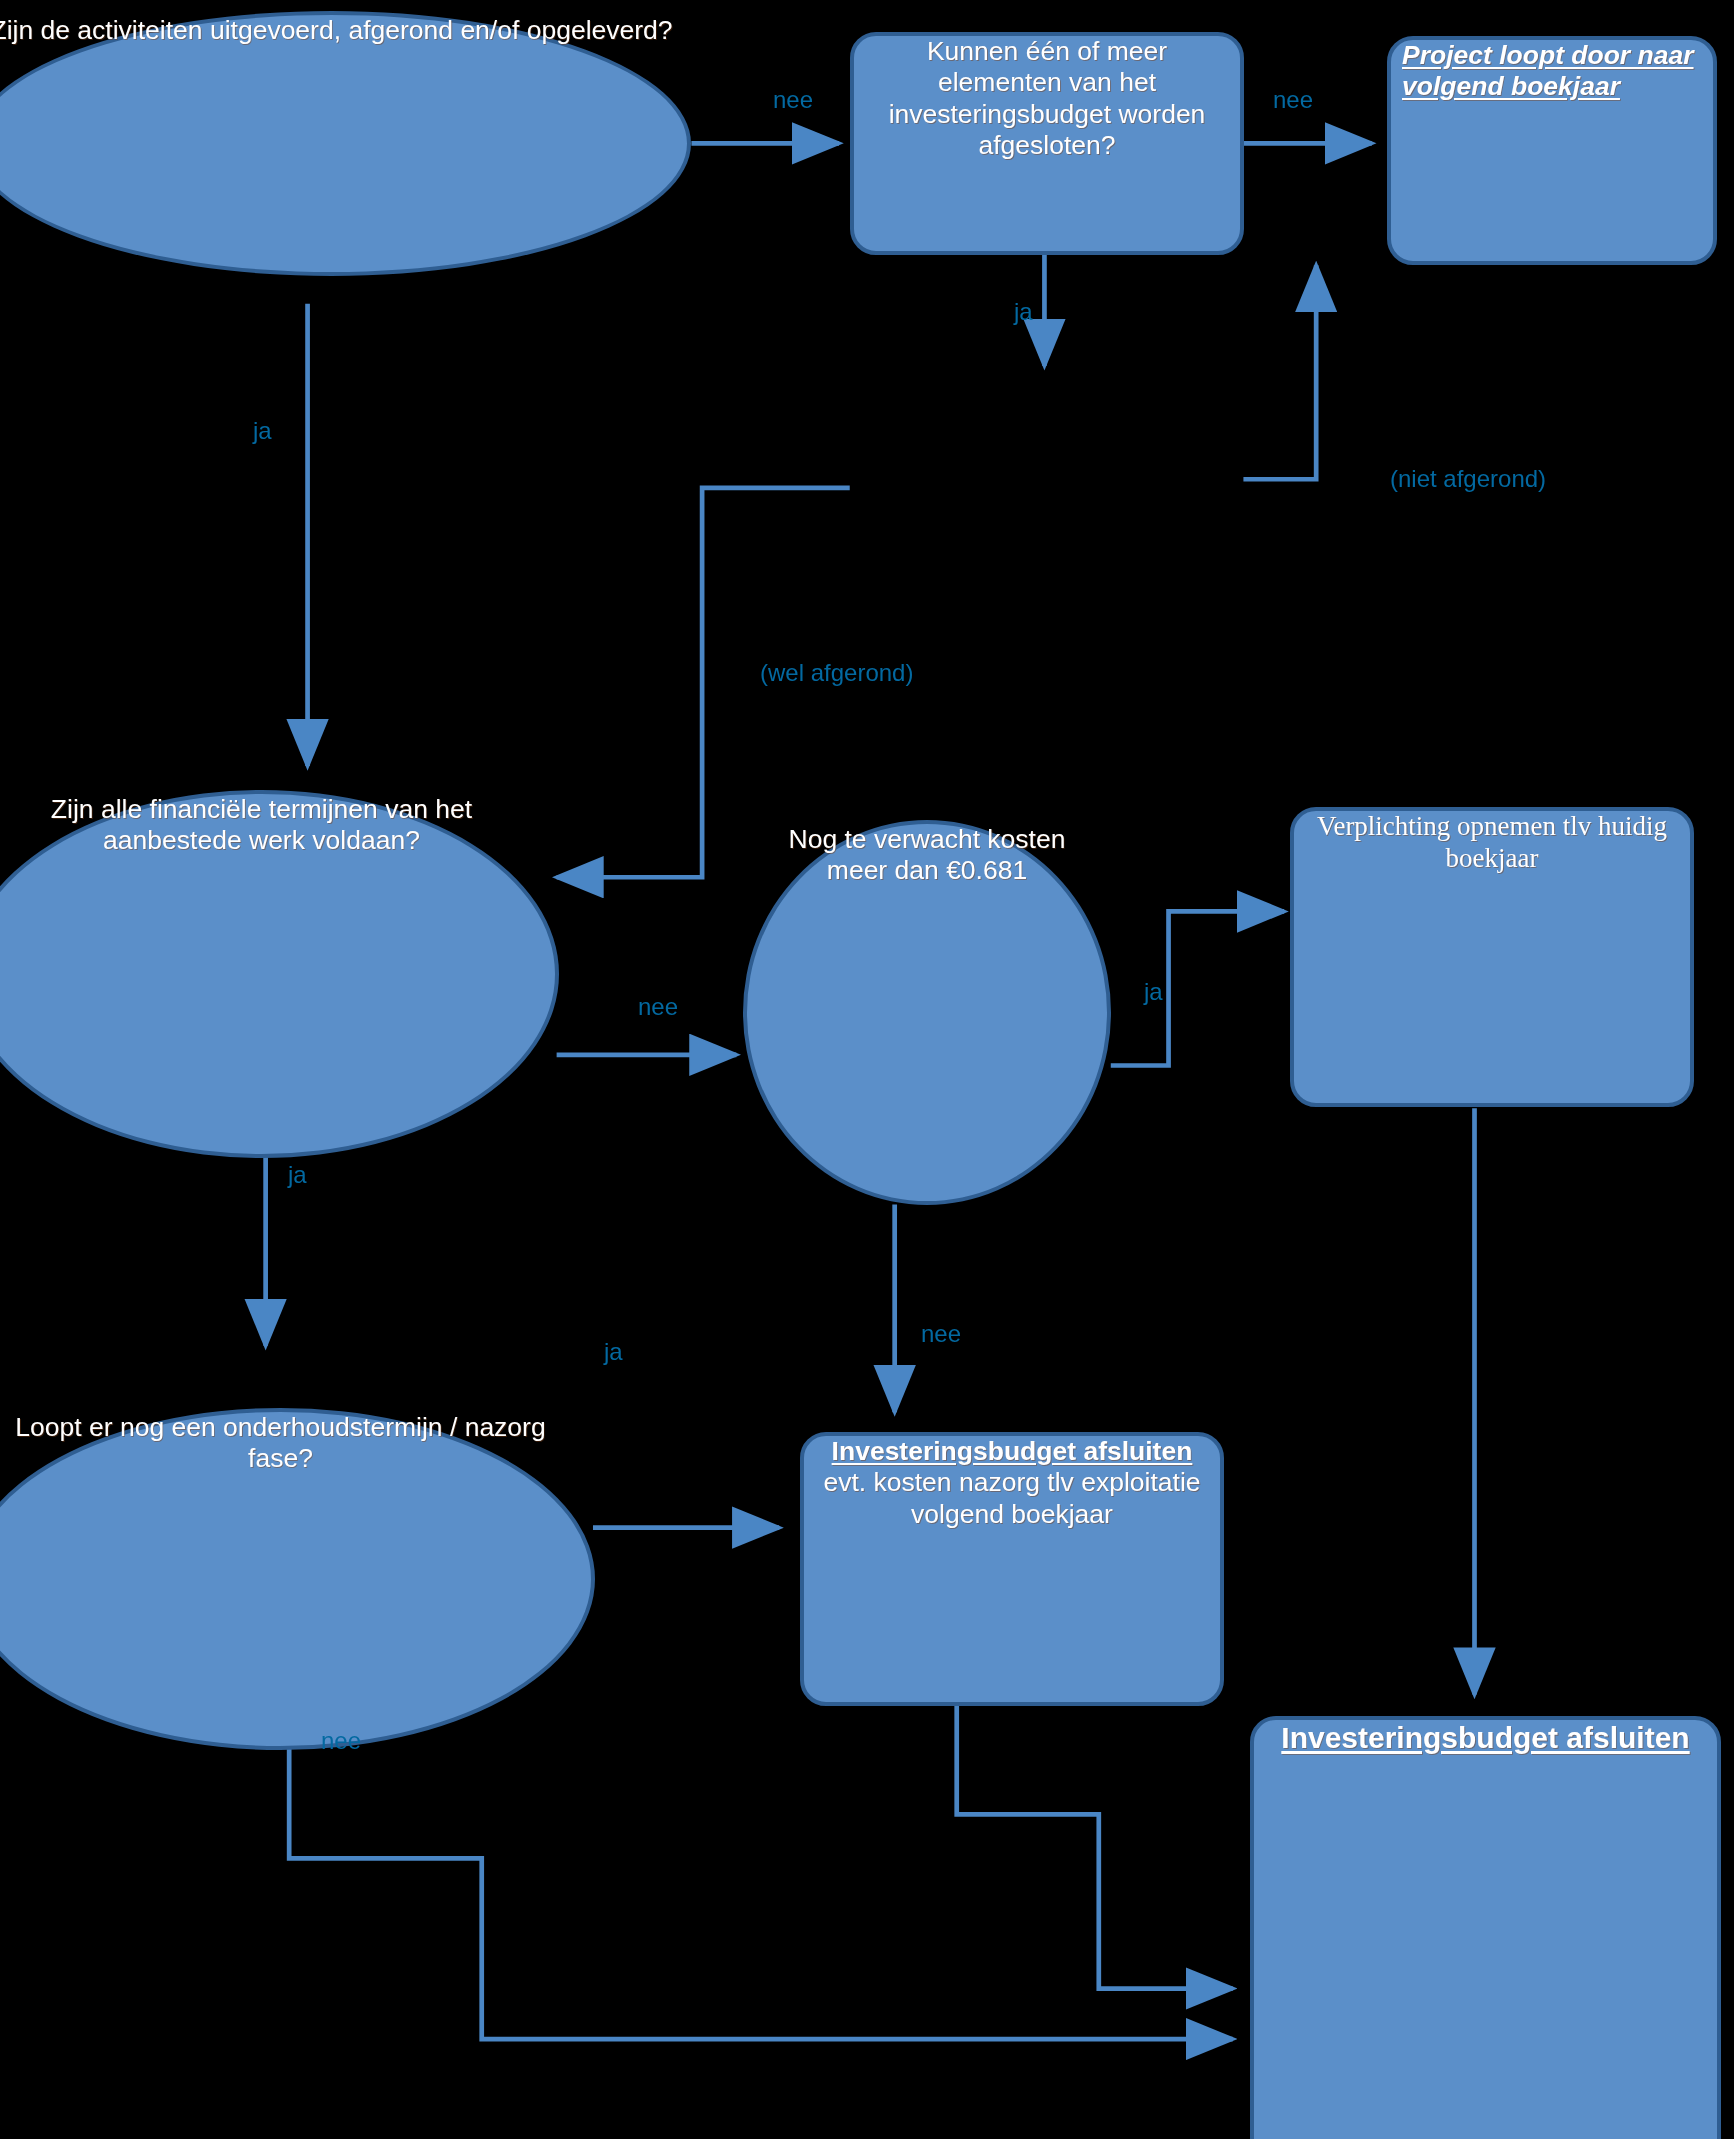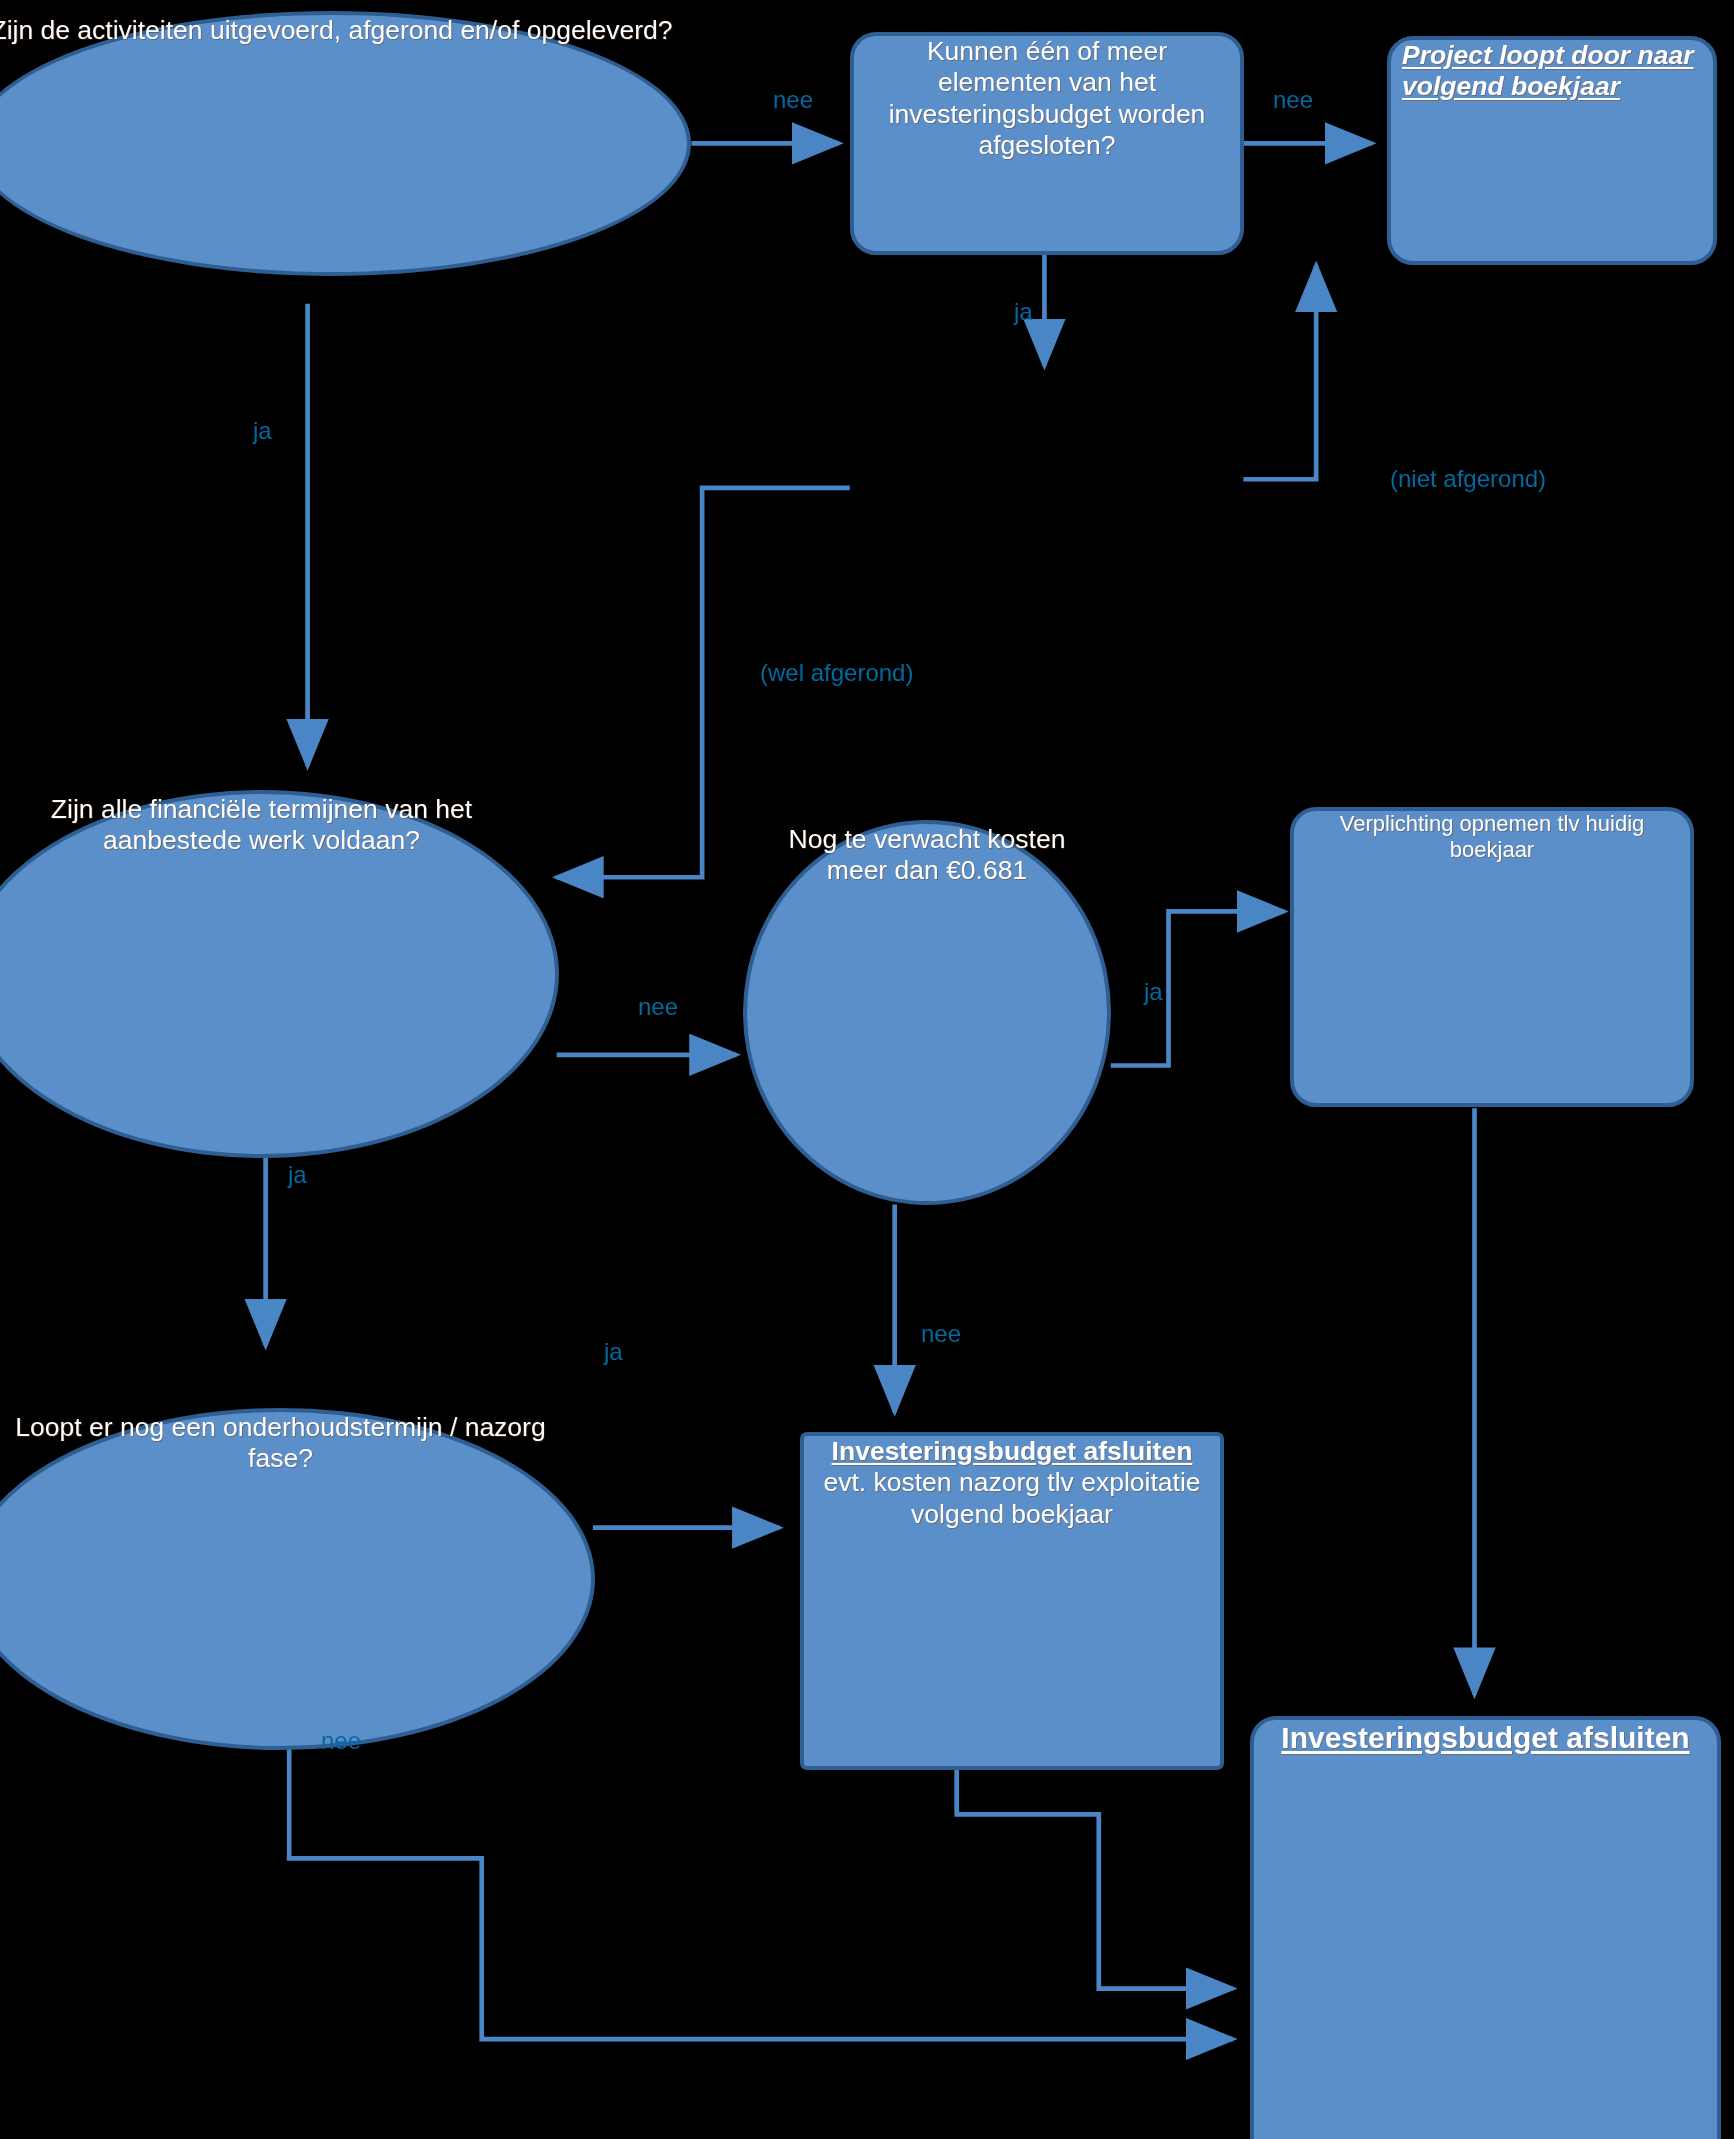--- a/index.html
+++ b/index.html
@@ -80,29 +80,29 @@
 
 
   <div class="node ellipse" style="left:-36px;top:790px;width:595px;height:368px;font-size:26.5px;">
     <div class="txt">Zijn alle financiële termijnen van het aanbestede werk voldaan?</div>
   </div>
 
   <div class="node ellipse" style="left:743px;top:820px;width:368px;height:385px;font-size:26.5px;">
     <div class="txt">Nog te verwacht kosten meer  dan €0.681</div>
   </div>
 
-  <div class="node rounded" style="left:1290px;top:807px;width:404px;height:300px;font-size:22px;">
+  <div class="node rounded" style="left:1290px;top:807px;width:404px;height:300px;font-size:27px;font-family:Liberation Serif, serif;">
     <div class="txt">Verplichting opnemen tlv huidig boekjaar</div>
   </div>
 
   <div class="node ellipse" style="left:-34px;top:1408px;width:629px;height:342px;font-size:26.5px;">
     <div class="txt">Loopt er nog een onderhoudstermijn / nazorg fase?</div>
   </div>
 
-  <div class="node rounded" style="left:800px;top:1432px;width:424px;height:338px;font-size:26.5px;border-radius:7px;">
+  <div class="node rounded" style="left:800px;top:1432px;width:424px;height:274px;font-size:26.5px;">
     <div class="txt">
       <span class="b-u">Investeringsbudget afsluiten</span>
       <span>evt. kosten nazorg tlv exploitatie volgend boekjaar</span>
     </div>
   </div>
 
   <div class="node rounded" style="left:1250px;top:1716px;width:471px;height:516px;font-size:30px;">
     <div class="txt b-u">Investeringsbudget afsluiten</div>
   </div>
 

